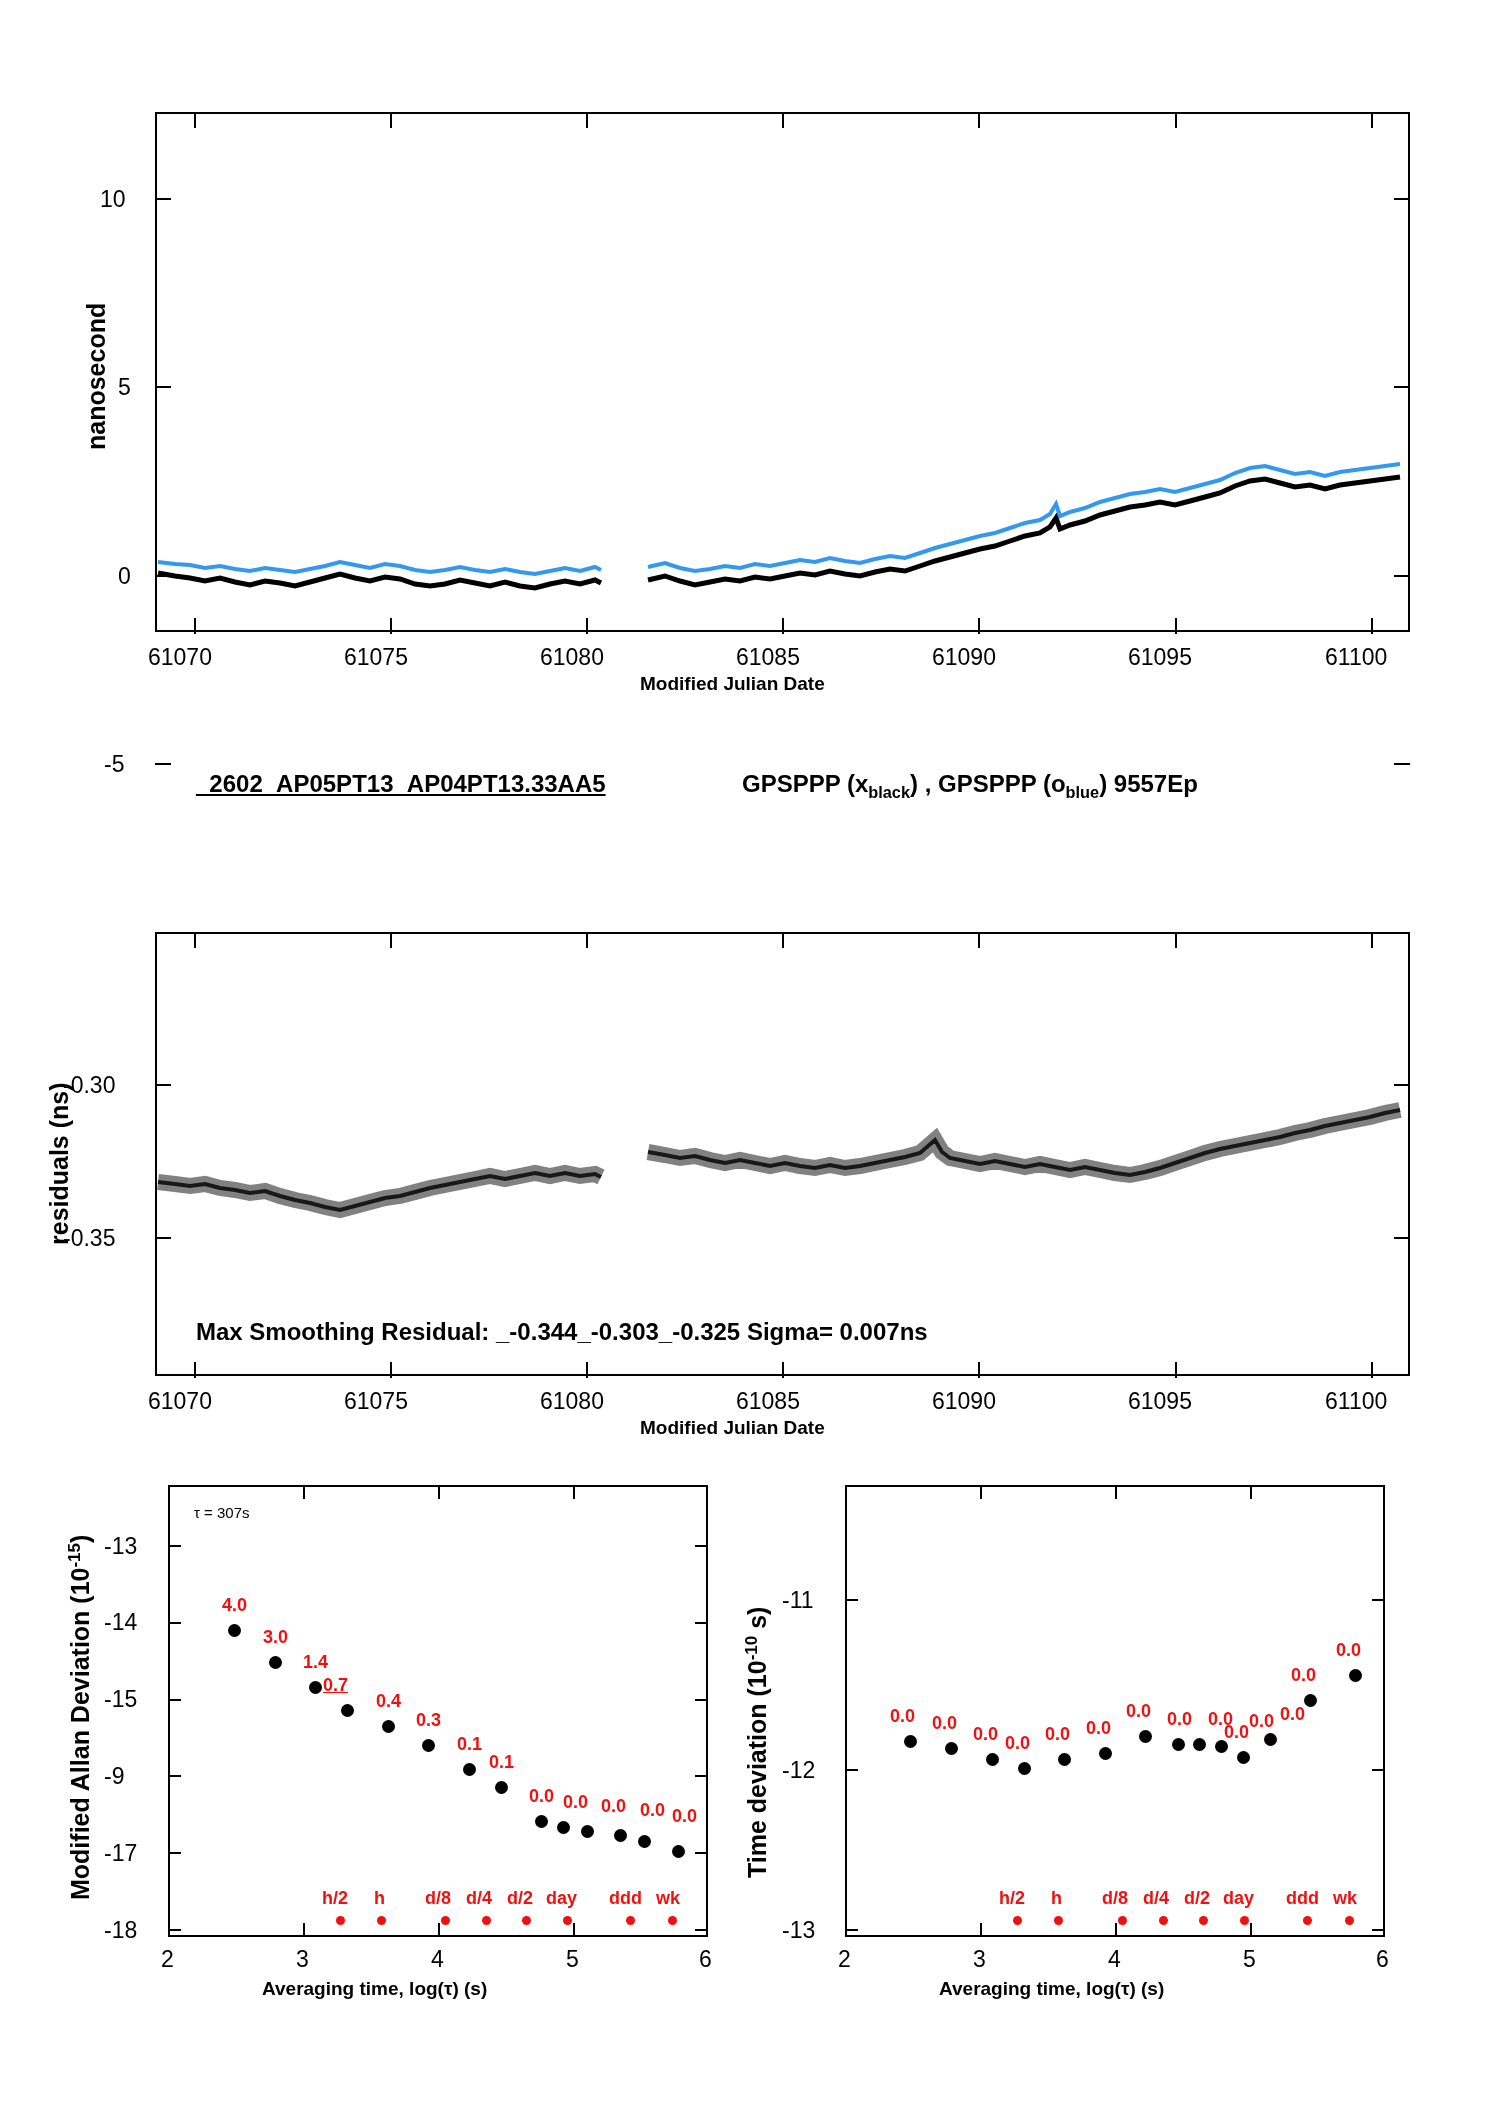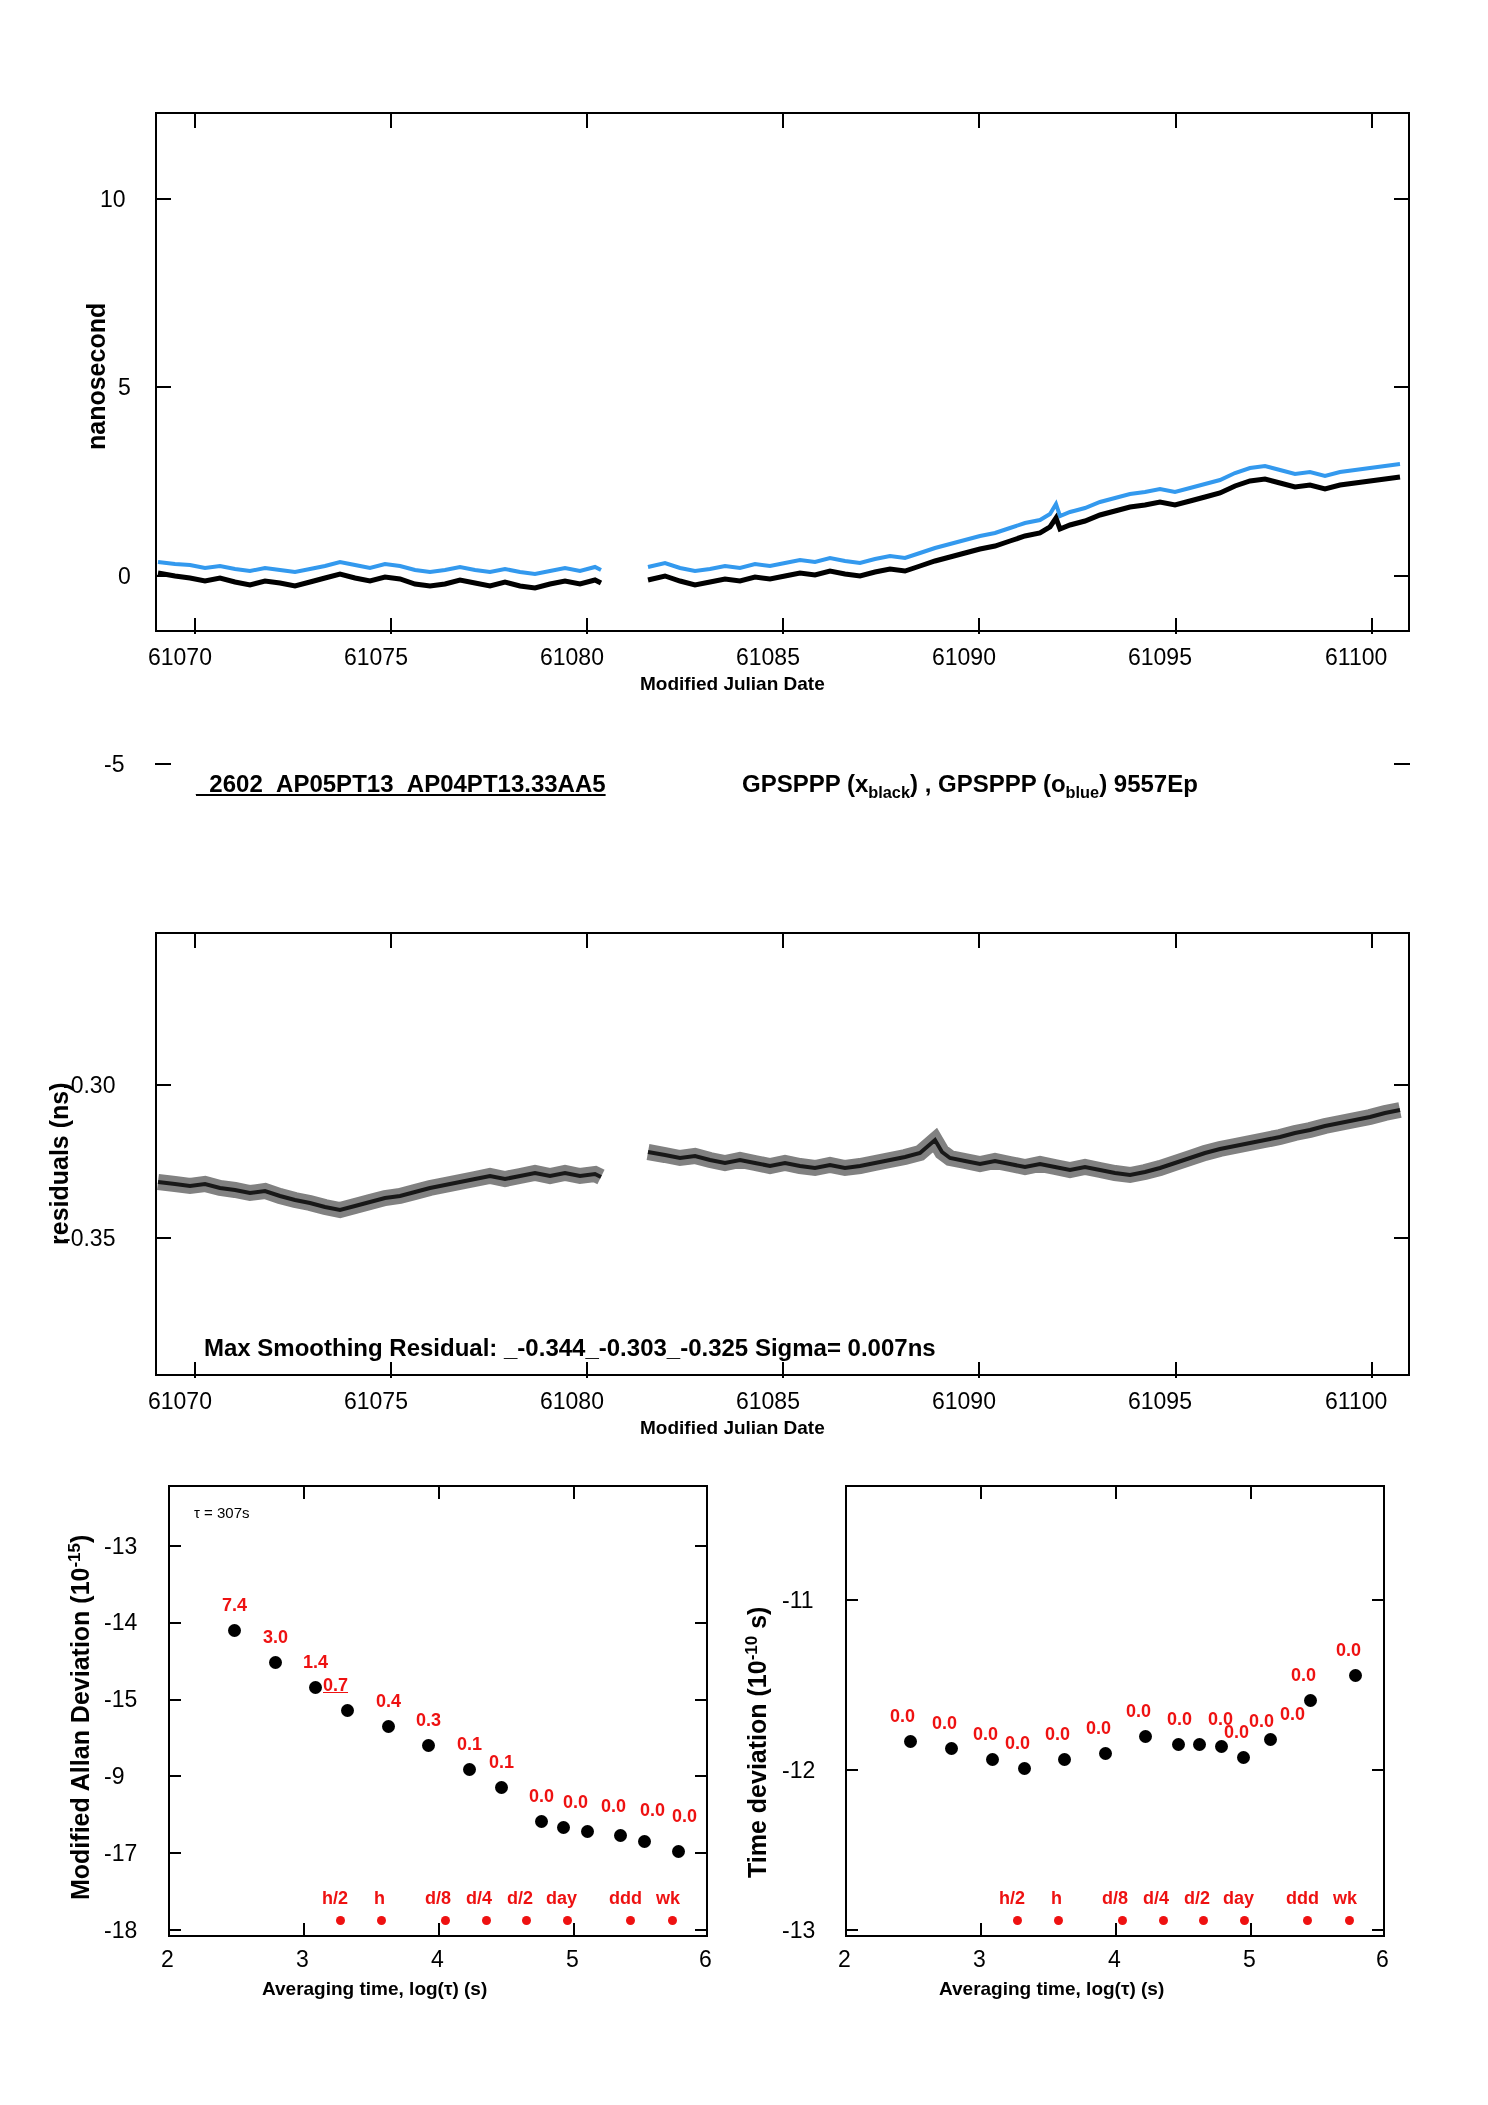--- a/index.html
+++ b/index.html
@@ -179,21 +179,21 @@
 
   <svg width="1488" height="2105">
     <g stroke="#000000" stroke-width="3" opacity="0.9">
       <polyline fill="none" points="158,1182 175,1184 190,1186 205,1184 220,1188 235,1190 250,1193 265,1191 280,1196 295,1200 310,1203 325,1207 340,1210 355,1206 370,1202 385,1198 400,1196 415,1192 430,1188 445,1185 460,1182 475,1179 490,1176 505,1179 520,1176 535,1173 550,1176 565,1173 580,1176 595,1174 601,1177" stroke-width="16" stroke-opacity="0.55"></polyline>
       <polyline fill="none" points="648,1152 665,1155 680,1158 695,1156 710,1160 725,1163 740,1160 755,1163 770,1166 785,1163 800,1166 815,1168 830,1165 845,1168 860,1166 875,1163 890,1160 905,1157 920,1153 935,1140 942,1152 950,1158 965,1161 980,1164 995,1161 1010,1164 1025,1167 1040,1164 1055,1167 1070,1170 1085,1167 1100,1170 1115,1173 1130,1175 1145,1172 1160,1168 1175,1163 1190,1158 1205,1153 1220,1149 1235,1146 1250,1143 1265,1140 1280,1137 1295,1133 1310,1130 1325,1126 1340,1123 1355,1120 1370,1117 1385,1113 1400,1110" stroke-width="16" stroke-opacity="0.55"></polyline>
       <polyline fill="none" points="158,1182 175,1184 190,1186 205,1184 220,1188 235,1190 250,1193 265,1191 280,1196 295,1200 310,1203 325,1207 340,1210 355,1206 370,1202 385,1198 400,1196 415,1192 430,1188 445,1185 460,1182 475,1179 490,1176 505,1179 520,1176 535,1173 550,1176 565,1173 580,1176 595,1174 601,1177" stroke-width="4"></polyline>
       <polyline fill="none" points="648,1152 665,1155 680,1158 695,1156 710,1160 725,1163 740,1160 755,1163 770,1166 785,1163 800,1166 815,1168 830,1165 845,1168 860,1166 875,1163 890,1160 905,1157 920,1153 935,1140 942,1152 950,1158 965,1161 980,1164 995,1161 1010,1164 1025,1167 1040,1164 1055,1167 1070,1170 1085,1167 1100,1170 1115,1173 1130,1175 1145,1172 1160,1168 1175,1163 1190,1158 1205,1153 1220,1149 1235,1146 1250,1143 1265,1140 1280,1137 1295,1133 1310,1130 1325,1126 1340,1123 1355,1120 1370,1117 1385,1113 1400,1110" stroke-width="4"></polyline>
     </g>
   </svg>
 
-  <div class="annot" style="left:204px; top:1318px;margin-top:16px;">Max Smoothing Residual: _-0.344_-0.303_-0.325  Sigma= 0.007ns</div>
+  <div class="annot" style="left:196px; top:1318px;">Max Smoothing Residual: _-0.344_-0.303_-0.325  Sigma= 0.007ns</div>
 </div>
 
 <div class="panel">
 
   <div class="frame" style="left:168px; top:1485px; width:540px; height:452px;"></div>
 
   <div class="ticklabel" style="left:104px; top:1533px;">-13</div>
   <div class="ticklabel" style="left:104px; top:1609px;">-14</div>
   <div class="ticklabel" style="left:104px; top:1686px;">-15</div>
   <div class="ticklabel" style="left:104px; top:1763px;">-9</div>
@@ -248,21 +248,21 @@
   <div class="dot" style="left:422px; top:1739px;"></div>
   <div class="dot" style="left:463px; top:1763px;"></div>
   <div class="dot" style="left:495px; top:1781px;"></div>
   <div class="dot" style="left:535px; top:1815px;"></div>
   <div class="dot" style="left:557px; top:1821px;"></div>
   <div class="dot" style="left:581px; top:1825px;"></div>
   <div class="dot" style="left:614px; top:1829px;"></div>
   <div class="dot" style="left:638px; top:1835px;"></div>
   <div class="dot" style="left:672px; top:1845px;"></div>
 
-  <div class="redlab" style="left:222px; top:1595px;">7.4</div>
+  <div class="redlab" style="left:222px; top:1595px;">4.0</div>
   <div class="redlab" style="left:263px; top:1627px;">3.0</div>
   <div class="redlab" style="left:303px; top:1652px;">1.4</div>
   <div class="redlab" style="left:323px; top:1675px;text-decoration:underline;">0.7</div>
   <div class="redlab" style="left:376px; top:1691px;">0.4</div>
   <div class="redlab" style="left:416px; top:1710px;">0.3</div>
   <div class="redlab" style="left:457px; top:1734px;">0.1</div>
   <div class="redlab" style="left:489px; top:1752px;">0.1</div>
   <div class="redlab" style="left:529px; top:1786px;">0.0</div>
   <div class="redlab" style="left:563px; top:1792px;">0.0</div>
   <div class="redlab" style="left:601px; top:1796px;">0.0</div>

